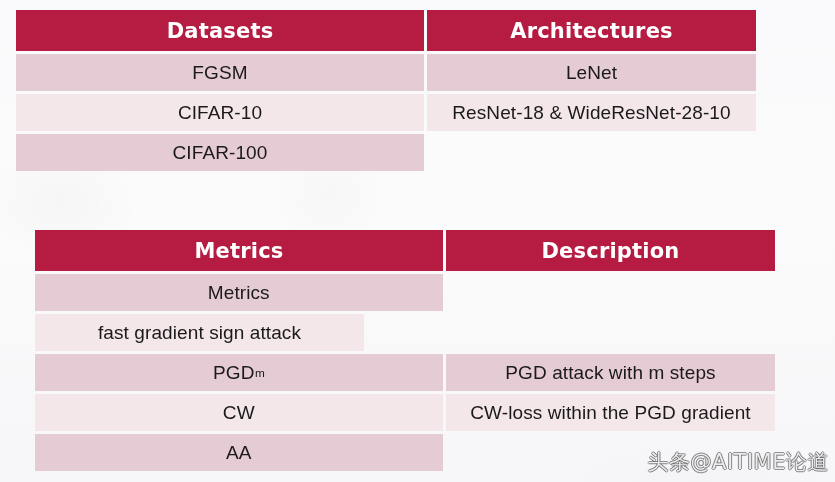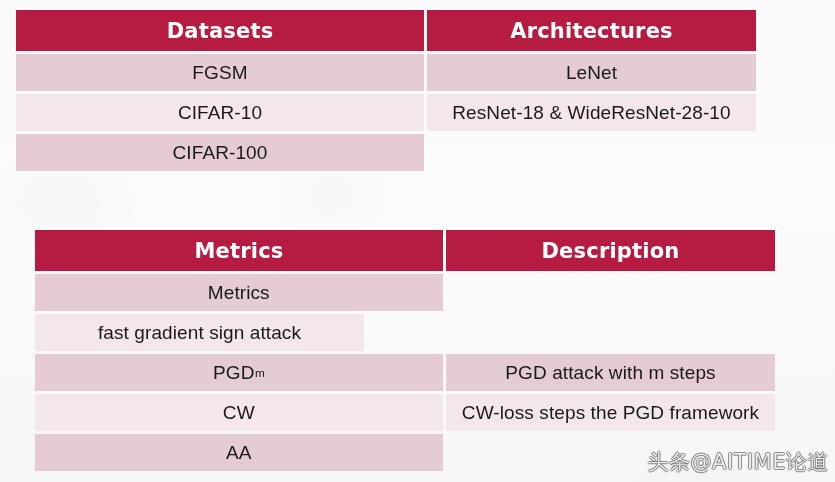--- a/index.html
+++ b/index.html
@@ -165,21 +165,21 @@
           <span class="sup">m</span>
       </div>
       <div class="cell col-right tone-dark">PGD attack with m steps</div>
     </div>
 
     <div class="row body-row">
       <div class="cell col-left tone-light metric-cell">
         <span>CW</span>
           <span class="sup"></span>
       </div>
-      <div class="cell col-right tone-light">CW-loss steps the PGD framework</div>
+      <div class="cell col-right tone-light">CW-loss within the PGD gradient</div>
     </div>
 
     <div class="row body-row">
       <div class="cell col-left tone-dark metric-cell">
         <span>AA</span>
           <span class="sup"></span>
       </div>
     </div>
 
   </div>

